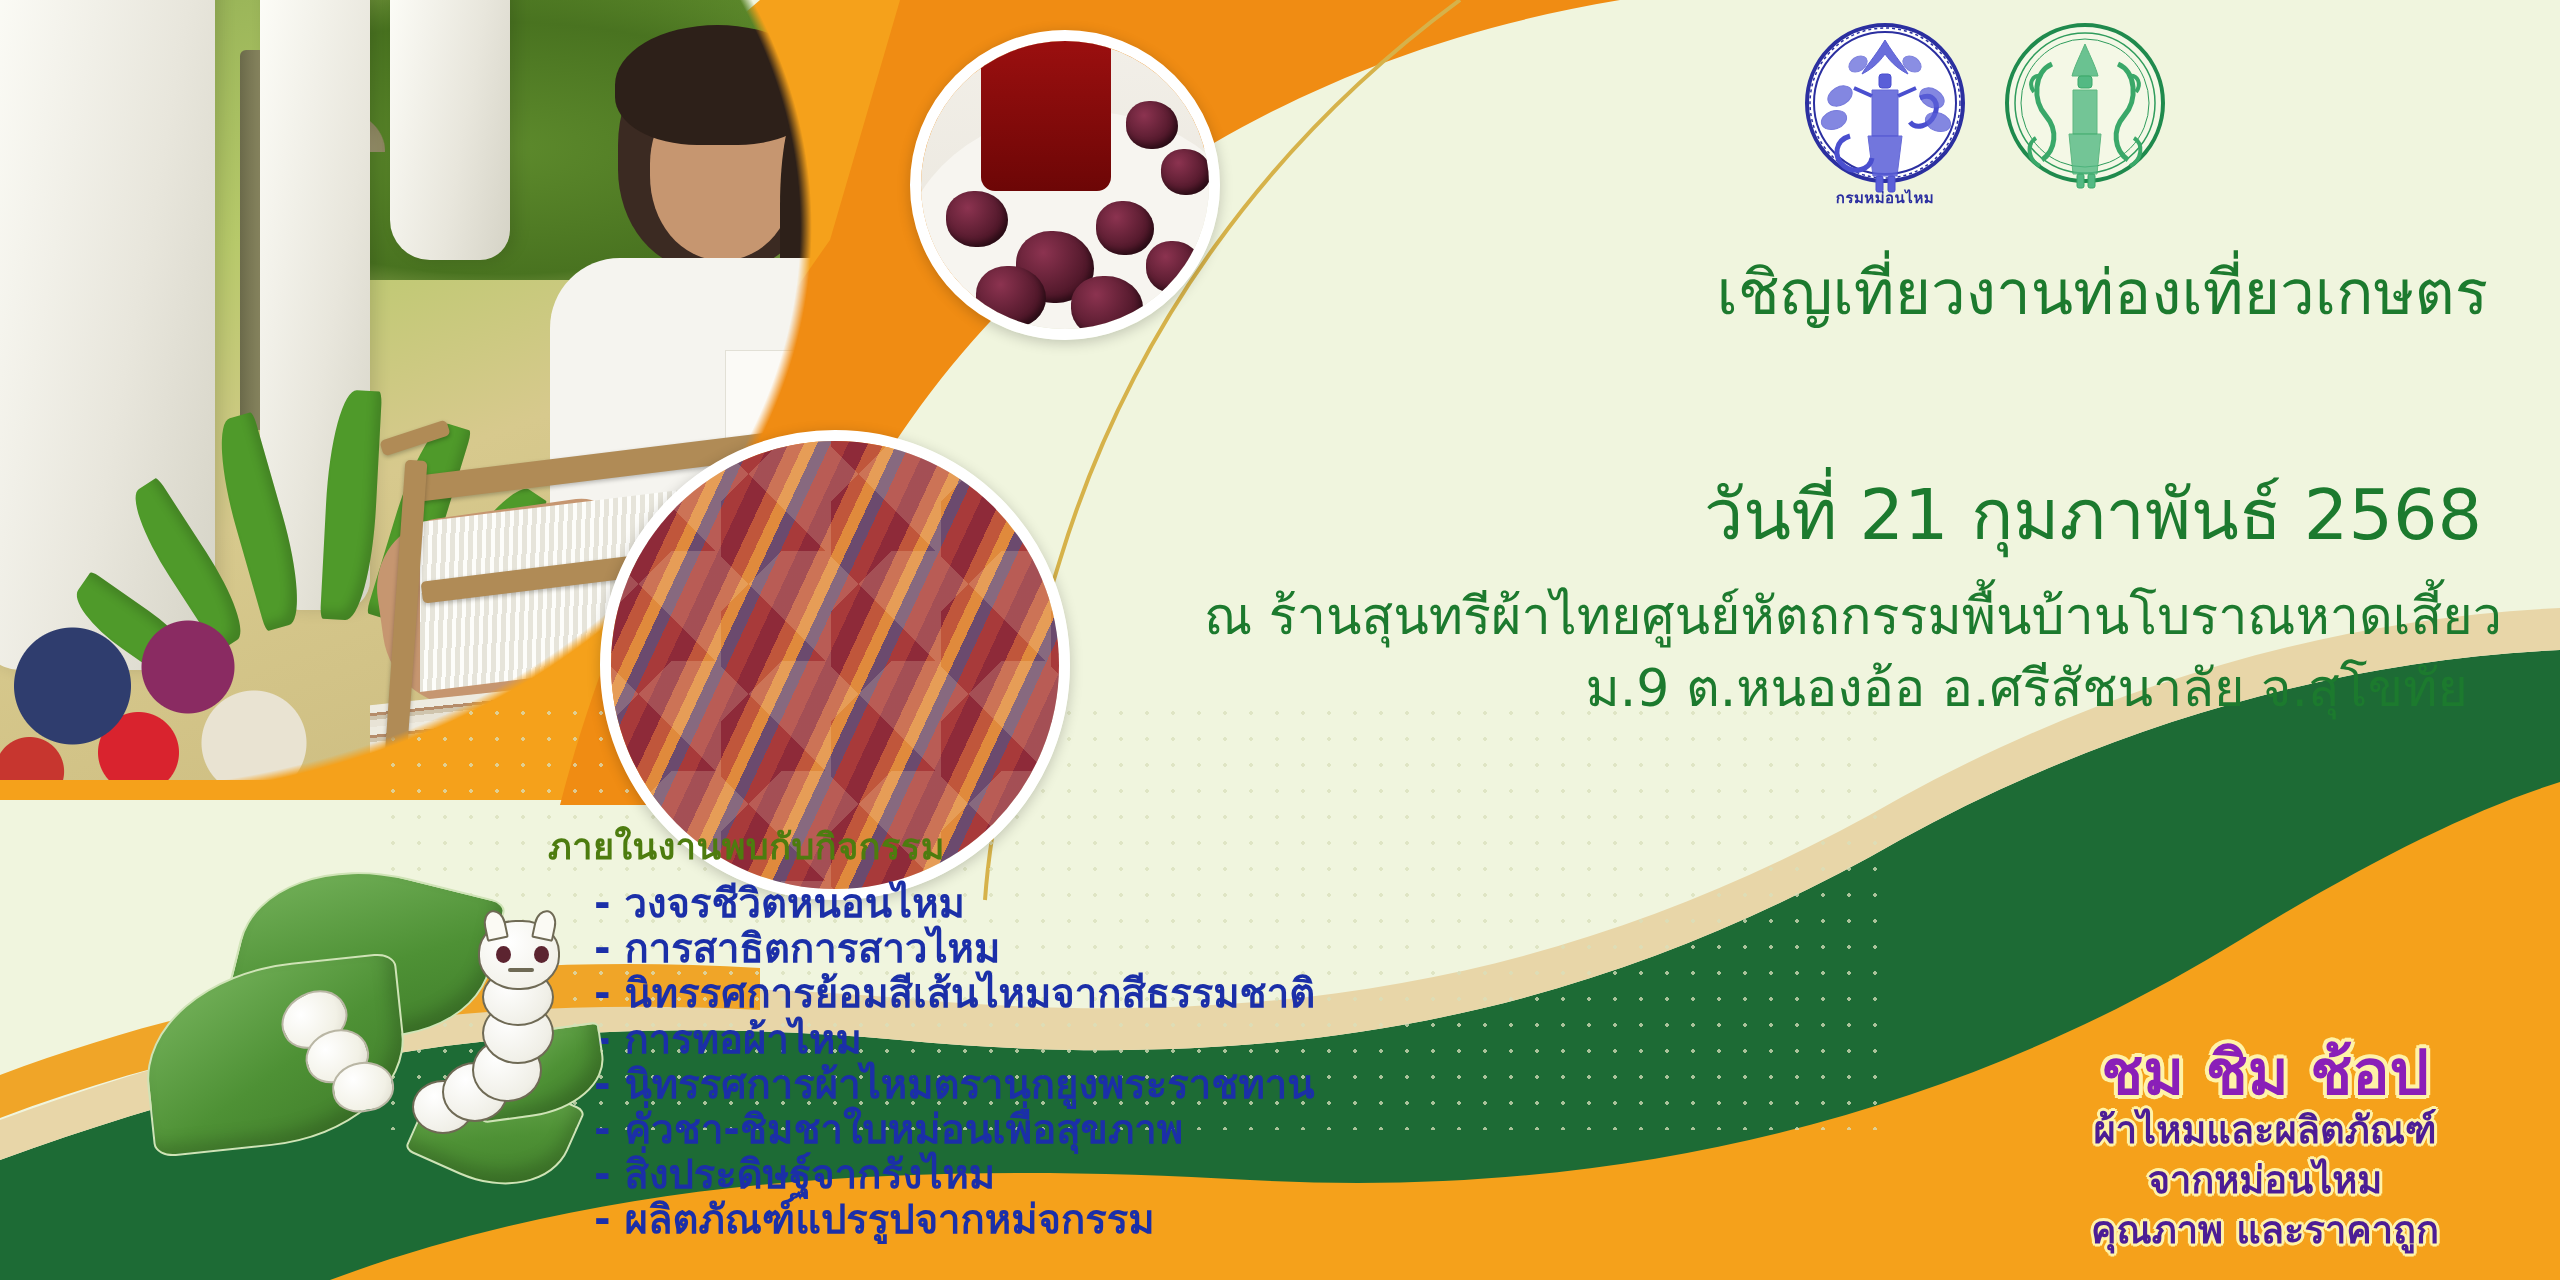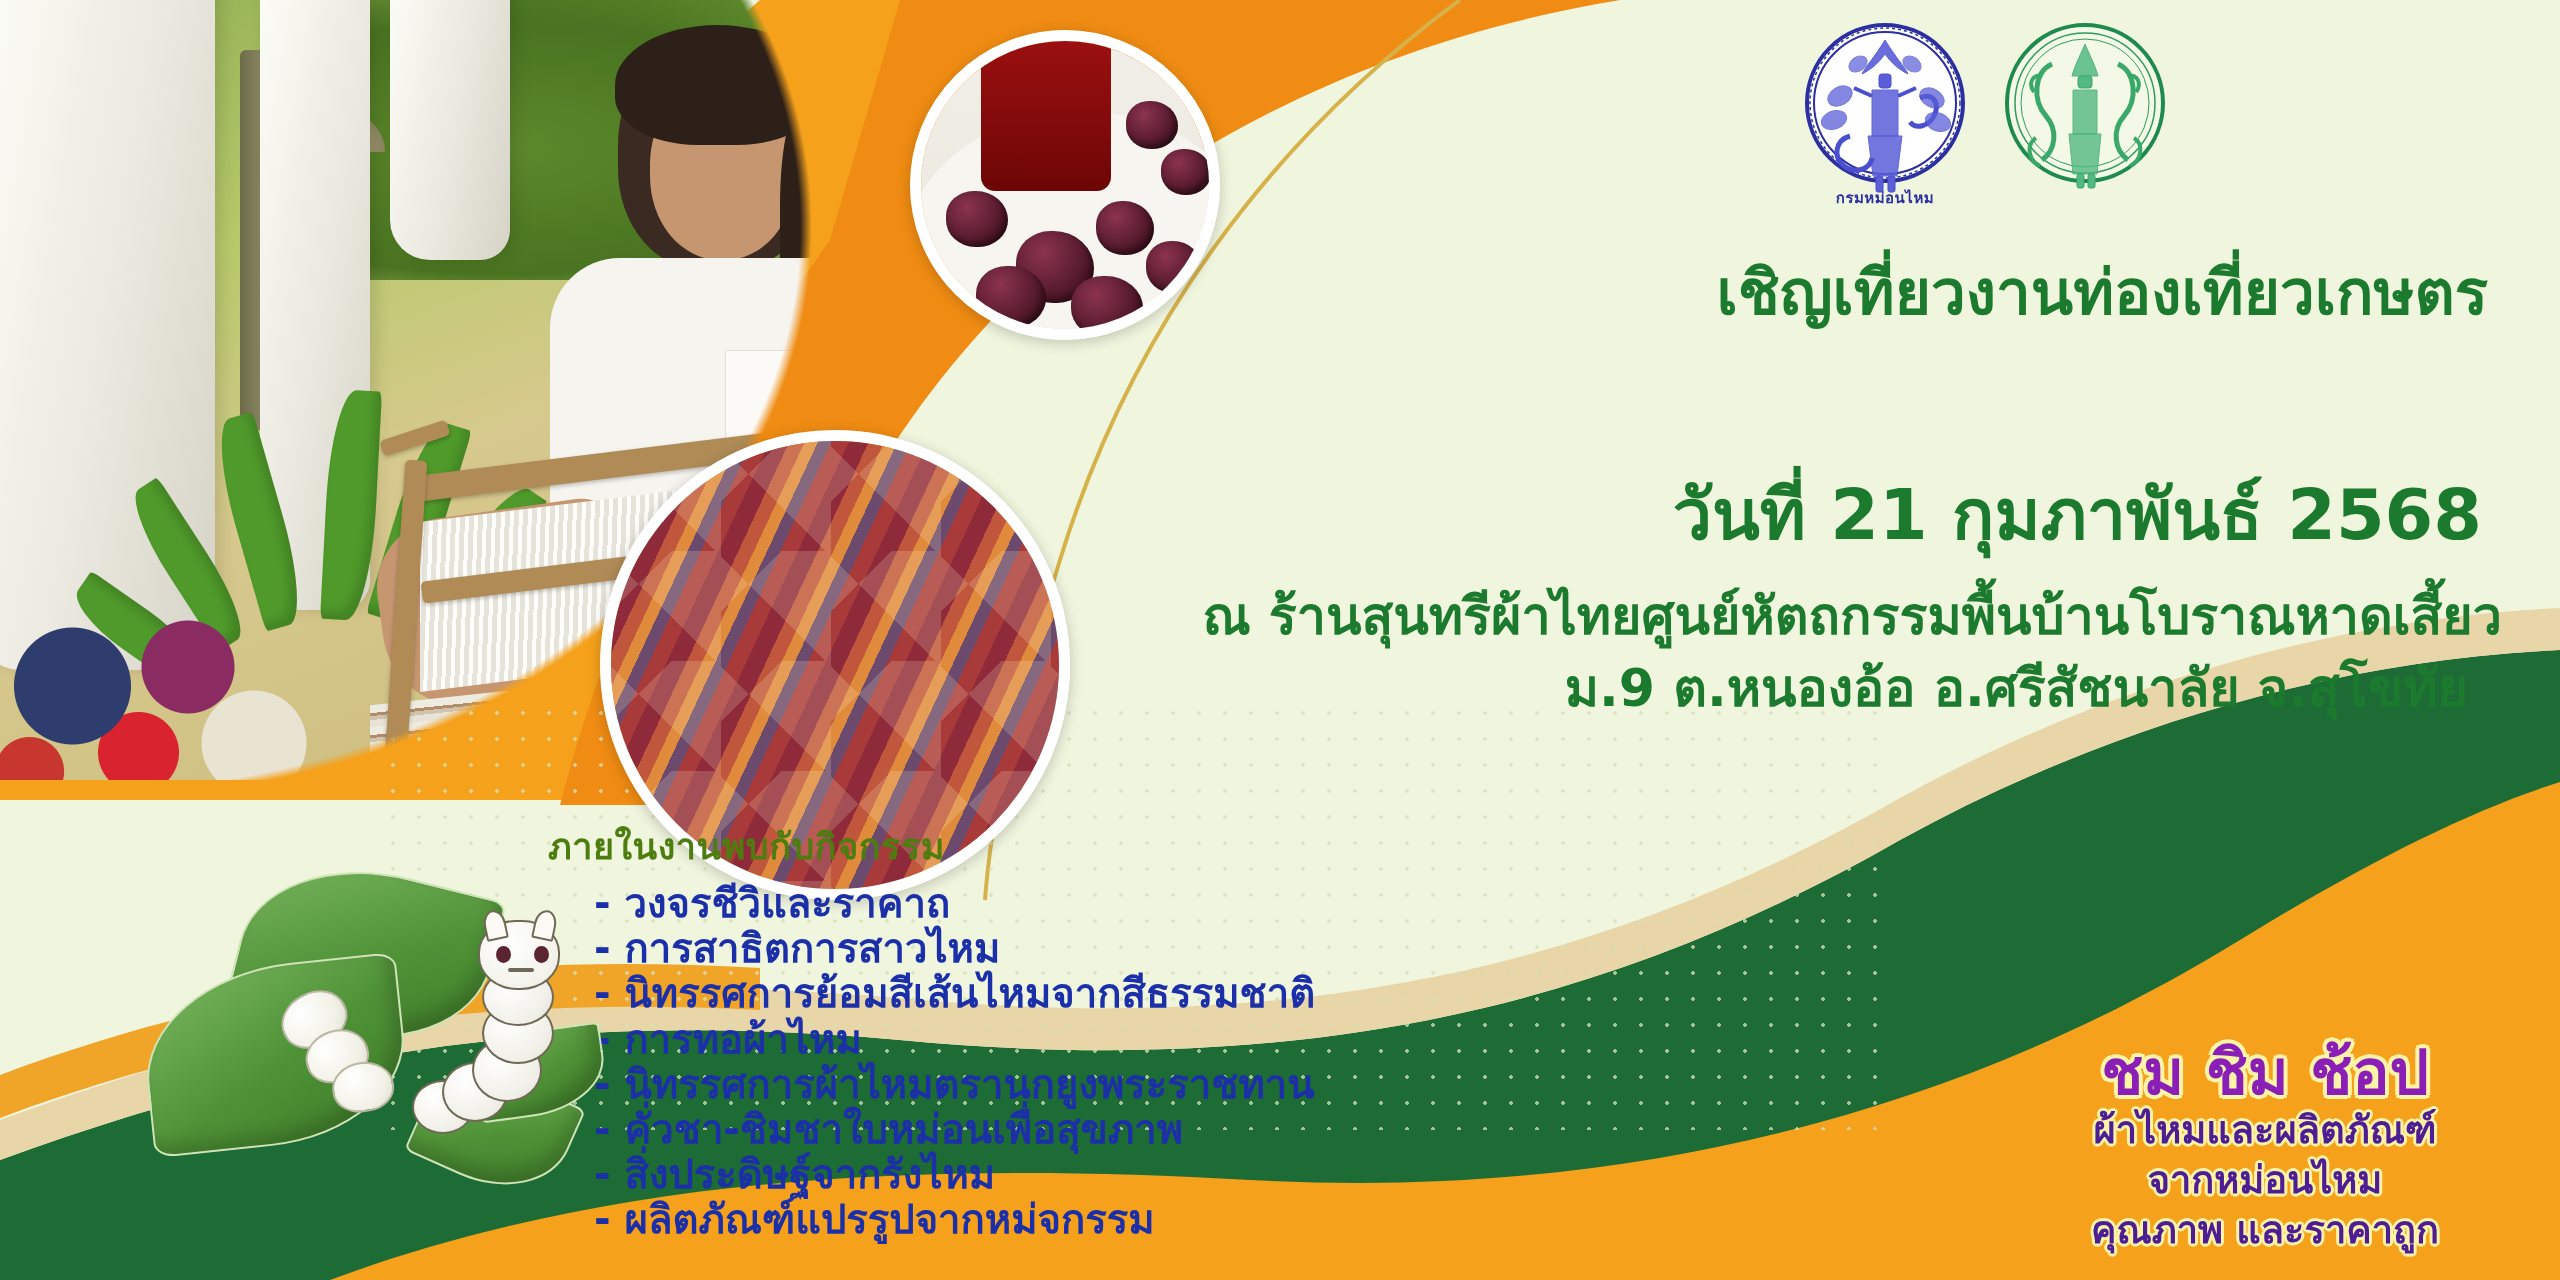--- a/index.html
+++ b/index.html
@@ -82,21 +82,21 @@
     background-size:110px 110px;opacity:.55;}
 
   
   .logo{position:absolute;width:170px;height:190px;}
   .logo-blue{left:1800px;top:18px;}
   .logo-green{left:2000px;top:18px;}
   .logo-caption{position:absolute;left:0;right:0;bottom:-2px;text-align:center;
     font-size:15px;font-weight:bold;color:#2b2fa0;letter-spacing:.5px;}
 
   
-  .rt{position:absolute;right:60px;text-align:center;white-space:nowrap;font-weight:bold;line-height:1;}
+  .rt{position:absolute;right:60px;text-align:center;white-space:nowrap;font-weight:normal;line-height:1;}
   .t-invite{top:262px;right:72px;font-size:62px;color:#1c7a2e;}
   .t-main{top:348px;right:52px;font-size:104px;color:#8a0f4c;letter-spacing:1px;}
   .t-date{top:480px;right:78px;font-size:70px;color:#1c7a2e;}
   .t-place1{top:590px;right:58px;font-size:52px;color:#1c7a2e;}
   .t-place2{top:662px;right:92px;font-size:52px;color:#1c7a2e;}
 
   
   .act{position:absolute;left:548px;top:818px;}
   .act-head{font-size:36px;font-weight:bold;color:#4d7c0f;margin-bottom:6px;letter-spacing:.5px;}
   .act-list{list-style:none;}
@@ -262,21 +262,21 @@
   </div>
 
   <div class="rt t-invite">เชิญเที่ยวงานท่องเที่ยวเกษตร</div>
   <div class="rt t-date">วันที่ 21 กุมภาพันธ์ 2568</div>
   <div class="rt t-place1">ณ ร้านสุนทรีผ้าไทยศูนย์หัตถกรรมพื้นบ้านโบราณหาดเสี้ยว</div>
   <div class="rt t-place2">ม.9 ต.หนองอ้อ อ.ศรีสัชนาลัย จ.สุโขทัย</div>
 
   <div class="act">
     <div class="act-head">ภายในงานพบกับกิจกรรม</div>
     <ul class="act-list">
-      <li>- วงจรชีวิและราคาถ</li>
+      <li>- วงจรชีวิตหนอนไหม</li>
       <li>- การสาธิตการสาวไหม</li>
       <li>- นิทรรศการย้อมสีเส้นไหมจากสีธรรมชาติ</li>
       <li>- การทอผ้าไหม</li>
       <li>- นิทรรศการผ้าไหมตรานกยูงพระราชทาน</li>
       <li>- คั่วชา-ชิมชาใบหม่อนเพื่อสุขภาพ</li>
       <li>- สิ่งประดิษฐ์จากรังไหม</li>
       <li>- ผลิตภัณฑ์แปรรูปจากหม่จกรรม</li>
     </ul>
   </div>
 

